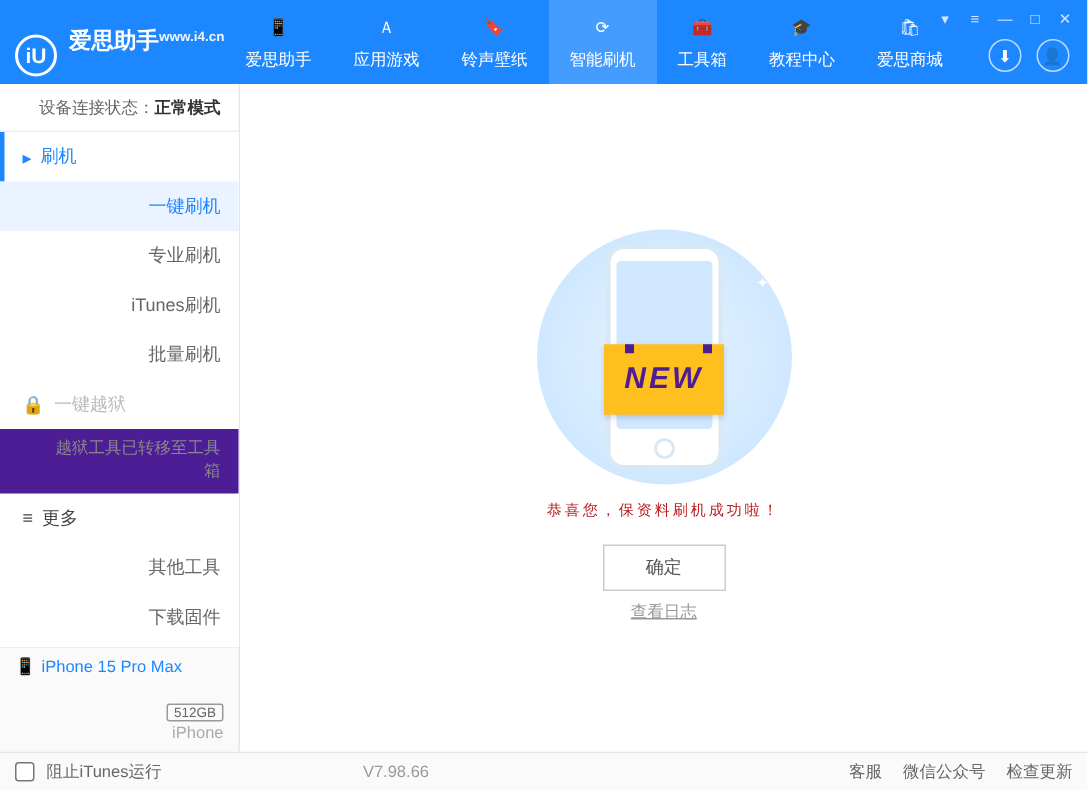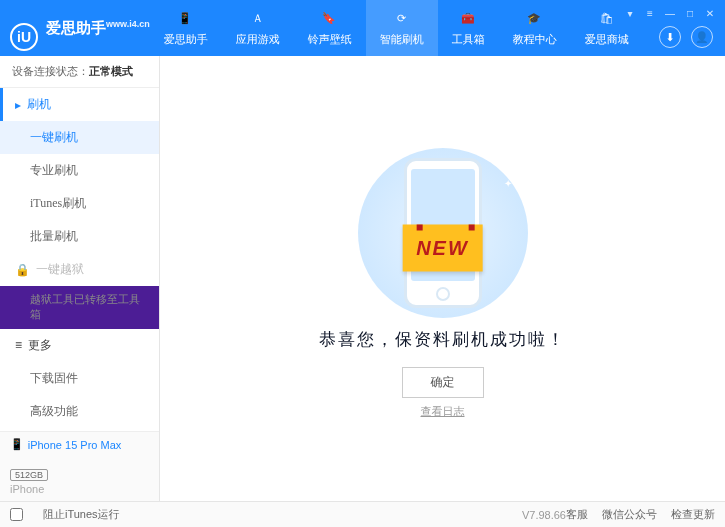--- a/index.html
+++ b/index.html
@@ -18,57 +18,57 @@
 .nav-tab-icon { width: 18px; height: 18px; display: flex; align-items: center; justify-content: center; }
 .header-right { position: absolute; right: 8px; top: 6px; display: flex; gap: 6px; font-size: 10px; }
 .header-bottom-icons { position: absolute; right: 12px; bottom: 8px; display: flex; gap: 10px; }
 .circle-btn { width: 22px; height: 22px; border: 1.5px solid rgba(255,255,255,0.7); border-radius: 50%; display: flex; align-items: center; justify-content: center; cursor: pointer; font-size: 11px; }
 .win-btn { width: 14px; height: 14px; cursor: pointer; opacity: 0.8; display: flex; align-items: center; justify-content: center; }
 
 
 .body-area { display: flex; height: calc(527px - 56px - 26px); }
 
 
-.sidebar { width: 160px; border-right: 1px solid #e5e5e5; display: flex; flex-direction: column; background: #fafafa; }
+.sidebar { width: 160px; border-right: 1px solid #e5e5e5; display: flex; flex-direction: column; background: #fafafa; text-align: right; }
 .conn-status { padding: 8px 12px; font-size: 11px; color: #666; border-bottom: 1px solid #eee; background: #fff; }
 .conn-status b { color: #333; }
 .sb-scroll { flex: 1; overflow-y: auto; background: #fff; }
 .sb-group { padding: 8px 12px; display: flex; align-items: center; gap: 6px; color: #555; font-size: 12px; border-left: 3px solid transparent; }
 .sb-group.head { color: #444; font-weight: 500; }
 .sb-group.head.active-head { border-left: 3px solid #1d87ff; color: #1d87ff; }
-.sb-item { padding: 8px 12px 8px 30px; color: #666; cursor: pointer; font-size: 12px; font-family: Liberation Serif, serif; }
+.sb-item { padding: 8px 12px 8px 30px; color: #666; cursor: pointer; font-size: 12px; }
 .sb-item.active { background: #eaf3ff; color: #1d87ff; }
 .sb-sub { padding: 6px 12px 6px 30px; background: #4c1d95; color: #888; font-size: 11px; line-height: 1.4; }
 .sb-lock-icon { color: #bbb; }
 .device-block { padding: 6px 10px; font-size: 11px; color: #1d87ff; border-top: 1px solid #eee; }
 .device-name { display: flex; align-items: center; gap: 4px; font-weight: 500; }
 .storage-badge { display: inline-block; border: 1px solid #999; color: #666; font-size: 9px; padding: 0 4px; border-radius: 2px; margin-top: 18px; }
 .device-type { color: #aaa; margin-top: 2px; }
 
 
 .main { flex: 1; display: flex; flex-direction: column; align-items: center; justify-content: center; position: relative; background: #fff; }
 .illus { width: 190px; height: 190px; position: relative; display: flex; align-items: center; justify-content: center; }
 .circle-bg { position: absolute; width: 170px; height: 170px; border-radius: 50%; background: radial-gradient(circle, #e8f4ff 0%, #cfe8ff 70%, #bfe0ff 100%); }
 .phone { position: relative; width: 78px; height: 150px; background: #fff; border: 3px solid #d9e8f5; border-radius: 12px; display: flex; flex-direction: column; align-items: center; }
 .phone-screen { width: 64px; height: 112px; background: #cfe8ff; margin-top: 8px; border-radius: 3px; }
 .phone-btn { width: 14px; height: 14px; border: 2px solid #d9e8f5; border-radius: 50%; margin-top: 6px; }
-.ribbon { position: absolute; top: 58%; left: 50%; transform: translate(-50%, -50%); background: #ffbf1f; padding: 12px 14px; font-weight: 800; font-size: 20px; font-style: italic; color: #b91c1c; letter-spacing: 2px; box-shadow: 0 2px 4px rgba(0,0,0,0.15); }
+.ribbon { position: absolute; top: 58%; left: 50%; transform: translate(-50%, -50%); background: #ffbf1f; padding: 12px 14px; font-weight: 800; font-size: 20px; font-style: italic; color: #4c1d95; letter-spacing: 2px; box-shadow: 0 2px 4px rgba(0,0,0,0.15); }
 .ribbon::before, .ribbon::after { content: ""; position: absolute; top: 0; width: 0; height: 0; border-style: solid; }
 .star { position: absolute; color: #fff; font-size: 10px; }
-.msg { font-size: 17px; color: #0f172a; letter-spacing: 2px; }
+.msg { font-size: 10px; color: #b91c1c; letter-spacing: 2px; }
 .ok-btn { margin-top: 16px; padding: 6px 28px; border: 1px solid #ccc; background: #fff; color: #555; cursor: pointer; font-size: 12px; }
 .log-link { margin-top: 6px; font-size: 11px; color: #999; cursor: pointer; text-decoration: underline; }
 
 
 .footer { height: 26px; border-top: 1px solid #e5e5e5; display: flex; align-items: center; padding: 0 10px; font-size: 11px; color: #666; background: #fafafa; }
-.footer-left { display: flex; align-items: center; gap: 20px; }
+.footer-left { display: flex; align-items: center; gap: 8px; }
 .footer-spacer { flex: 1; }
 .footer-right { display: flex; gap: 14px; align-items: center; }
 .footer-link { cursor: pointer; }
-.version { color: #999; }
+.version { color: #999; margin-right: 280px; }
 </style>
 </head>
 <body>
 
 <div class="header">
   <div class="logo-area">
     <div class="logo-circle">iU</div>
     <div class="logo-text">
       <span class="logo-title">爱思助手</span>
       <span class="logo-url">www.i4.cn</span>
@@ -136,20 +136,21 @@
       <div class="sb-group head" style="color:#bbb;">
         <span class="sb-lock-icon">🔒</span>
         <span>一键越狱</span>
       </div>
       <div class="sb-sub">越狱工具已转移至工具箱</div>
 
       <div class="sb-group head">
         <span>≡</span>
         <span>更多</span>
       </div>
+      <div class="sb-item">其他工具</div>
       <div class="sb-item">下载固件</div>
       <div class="sb-item">高级功能</div>
 
     </div>
     <div class="device-block">
       <div class="device-name">
           <span>📱</span>
           <span>iPhone 15 Pro Max</span>
         </div>
       <span class="storage-badge">512GB</span>

